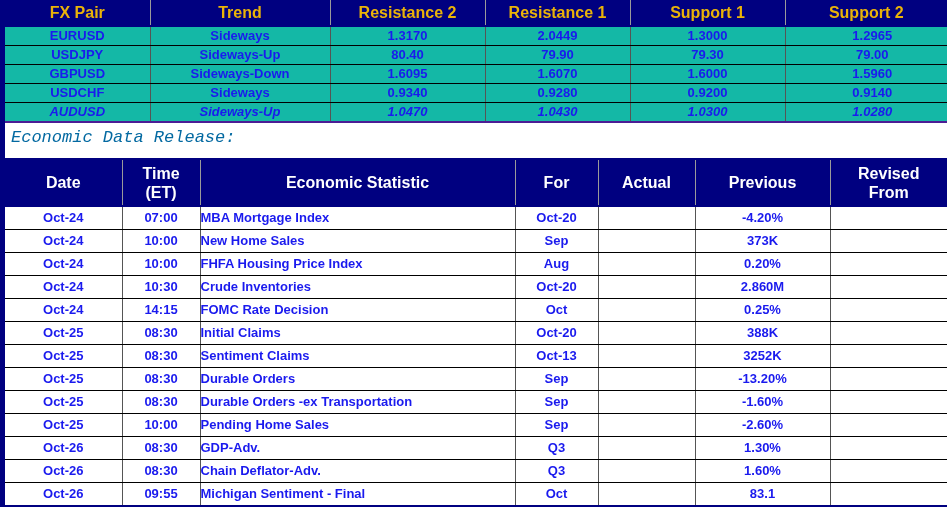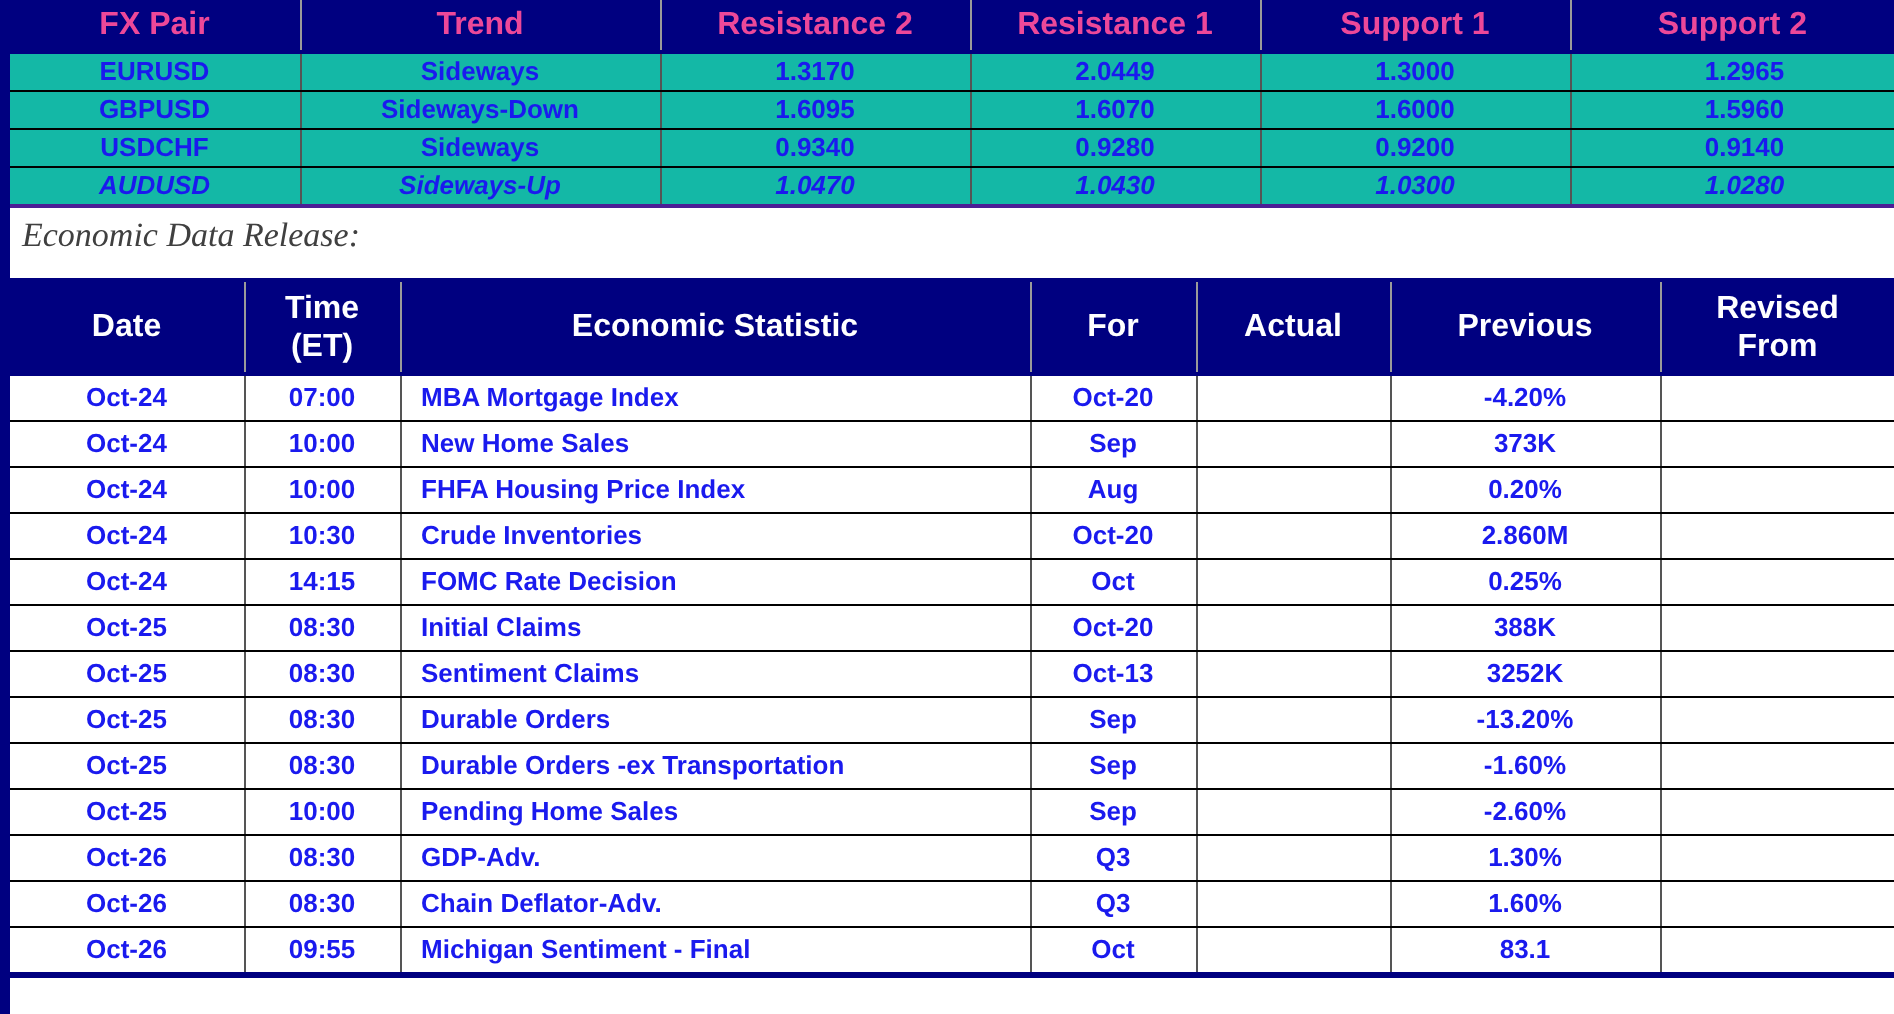--- a/index.html
+++ b/index.html
@@ -35,21 +35,21 @@
   th, td {
     padding: 0;
     margin: 0;
     overflow: hidden;
     white-space: nowrap;
   }
 
   
   .fx-table th {
     background: #000080;
-    color: #ec4899;
+    color: #eab308;
     font-size: 16px;
     font-weight: bold;
     text-align: center;
     height: 25px;
     line-height: 25px;
     border-right: 1px solid #9a9a9a;
     border-bottom: 2px solid #000080;
   }
   .fx-table th:last-child { border-right: none; }
 
@@ -69,24 +69,24 @@
 
   
   .caption-band {
     height: 27px;
     line-height: 27px;
     background: #ffffff;
     padding-left: 6px;
     box-sizing: border-box;
   }
   .caption-text {
-    font-family: Liberation Serif, serif;
+    font-family: Liberation Mono, monospace;
     font-style: italic;
     font-size: 17px;
-    color: #404040;
+    color: #0369a1;
     font-weight: normal;
   }
 
   .gap-band {
     height: 8px;
     background: #ffffff;
   }
 
   
   .eco-table th {
@@ -111,21 +111,20 @@
     height: 22px;
     line-height: 22px;
     border-right: 1px solid #555555;
     border-bottom: 1px solid #000000;
     background: #ffffff;
     text-align: center;
   }
   .eco-table td:last-child { border-right: none; }
   .eco-table td.stat {
     text-align: left;
-    padding-left: 10px;
   }
   .eco-table tr:last-child td { border-bottom: 3px solid #000080; }
 
   .blank-cell { }
 </style>
 </head>
 <body>
 
 <div class="sheet">
 
@@ -149,20 +148,28 @@
       </tr>
     </thead>
     <tbody>
       <tr>
         <td>EURUSD</td>
         <td>Sideways</td>
         <td>1.3170</td>
         <td>2.0449</td>
         <td>1.3000</td>
         <td>1.2965</td>
+      </tr>
+      <tr>
+        <td>USDJPY</td>
+        <td>Sideways-Up</td>
+        <td>80.40</td>
+        <td>79.90</td>
+        <td>79.30</td>
+        <td>79.00</td>
       </tr>
       <tr>
         <td>GBPUSD</td>
         <td>Sideways-Down</td>
         <td>1.6095</td>
         <td>1.6070</td>
         <td>1.6000</td>
         <td>1.5960</td>
       </tr>
       <tr>

